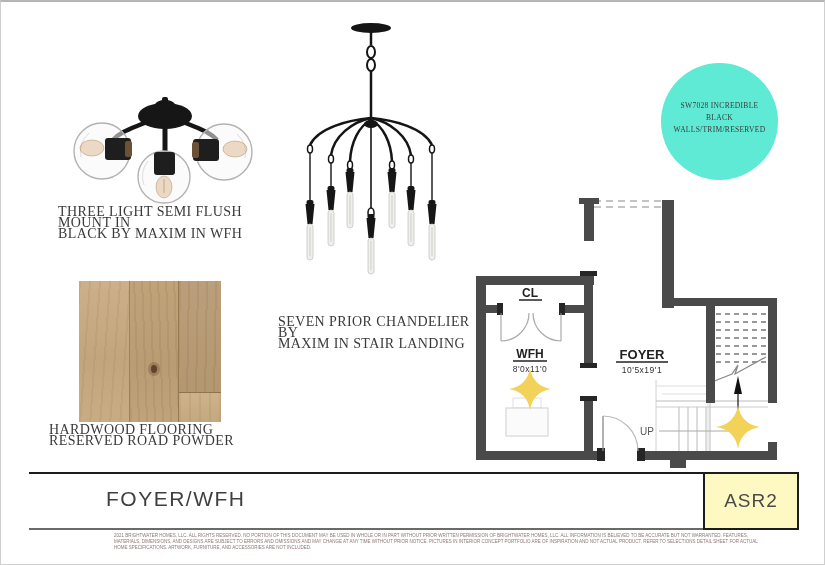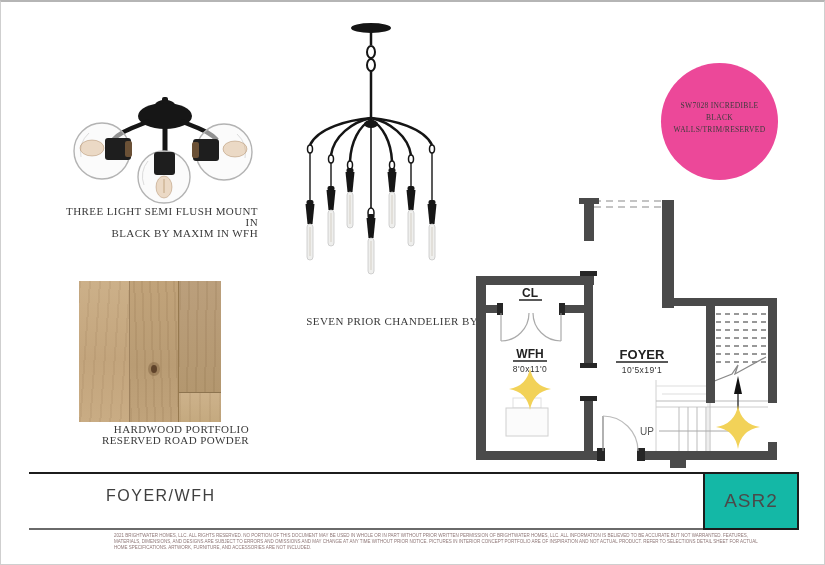--- a/index.html
+++ b/index.html
@@ -4,28 +4,28 @@
 <style>
   html,body{margin:0;padding:0;background:#ffffff;}
   .page{
     position:relative;width:825px;height:565px;background:#ffffff;overflow:hidden;
     border:1px solid #cfcfcf;border-top:2px solid #b5b5b5;box-sizing:border-box;
     font-family:"Liberation Sans",sans-serif;
   }
   .abs{position:absolute;}
   
   .caption{
-    position:absolute;width:200px;text-align:right;
-    font-family:"Liberation Serif",serif;font-size:11px;line-height:11px;
+    position:absolute;width:200px;text-align:left;
+    font-family:"Liberation Serif",serif;font-size:14px;line-height:11px;
     letter-spacing:0.4px;color:#3a3a3a;
   }
   
   .paint-circle{
     position:absolute;left:660px;top:61px;width:117px;height:117px;border-radius:50%;
-    background:#ec4899;text-align:center;box-sizing:border-box;padding-top:37px;
+    background:#5eead4;text-align:center;box-sizing:border-box;padding-top:37px;
     font-family:"Liberation Serif",serif;font-size:7.5px;line-height:12px;
     letter-spacing:0.3px;color:#3c3c3c;
   }
   
   .wood{
     position:absolute;left:78px;top:279px;width:142px;height:141px;display:flex;
   }
   .plank{position:relative;height:100%;}
   .plank1{
     width:50px;
@@ -56,24 +56,24 @@
       linear-gradient(180deg,#cdb28b,#c4a97f);
   }
   .knot{
     position:absolute;left:21px;top:84px;width:6px;height:8px;border-radius:50%;
     background:#5f432a;box-shadow:0 0 0 3px rgba(110,80,50,0.35);
   }
   
   .tb-top-line{position:absolute;left:28px;top:470px;width:770px;height:2px;background:#1c1c1c;}
   .tb-bottom-line{position:absolute;left:28px;top:526px;width:770px;height:2px;background:#6a6a6a;}
   .tb-title{
-    position:absolute;left:105px;top:485px;font-size:16px;letter-spacing:1.5px;color:#3f3f3f;
+    position:absolute;left:105px;top:485px;font-size:21px;letter-spacing:1.5px;color:#3f3f3f;
   }
   .tb-sheet-box{
-    position:absolute;left:702px;top:470px;width:96px;height:58px;background:#14b8a6;
+    position:absolute;left:702px;top:470px;width:96px;height:58px;background:#fef9c3;
     border:2px solid #1c1c1c;box-sizing:border-box;display:flex;align-items:center;justify-content:center;
   }
   .tb-sheet-code{font-size:19px;letter-spacing:1px;color:#4a4a4a;}
   .disclaimer{
     position:absolute;left:113px;top:531px;transform:scale(0.5);transform-origin:top left;
     color:#8e7676;font-size:9px;line-height:11.5px;white-space:nowrap;width:1260px;
   }
   svg text{font-family:"Liberation Sans",sans-serif;}
 </style>
 </head>
@@ -178,40 +178,41 @@
         <line x1="54" y1="181" x2="54" y2="210"></line>
           <line x1="75" y1="227" x2="75" y2="256"></line>
         <line x1="96" y1="181" x2="96" y2="210"></line>
           <line x1="115" y1="199" x2="115" y2="228"></line>
         <line x1="136" y1="213" x2="136" y2="242"></line>
       </g>
     </svg>
   </div>
   <div class="caption" style="left:277px;top:314px;">
     <div>SEVEN PRIOR CHANDELIER BY</div>
+    <div>MAXIM IN STAIR LANDING</div>
   </div>
 
   <div class="paint-circle">
     <div>SW7028 INCREDIBLE</div>
     <div>BLACK</div>
     <div>WALLS/TRIM/RESERVED</div>
   </div>
 
   <div class="wood">
     <div class="plank plank1"></div>
     <div class="plank plank2">
         <div class="knot"></div>
       </div>
     <div class="plank plank3">
       <div class="plank3-top"></div>
       <div class="plank3-bottom"></div>
     </div>
   </div>
   <div class="caption" style="left:48px;top:422px;">
-    <div>HARDWOOD PORTFOLIO</div>
+    <div>HARDWOOD FLOORING</div>
     <div>RESERVED ROAD POWDER</div>
   </div>
 
   <div class="abs" style="left:465px;top:188px;width:320px;height:290px;">
     <svg width="320" height="290" viewBox="0 0 320 290">
 
       <line x1="190" y1="190" x2="190" y2="261" stroke="#d0d0d0" stroke-width="1"></line>
       <path d="M 190 196 L 249 196" stroke="#dddddd" stroke-width="1" fill="none"></path>
       <path d="M 196 204 L 242 204 L 242 261" stroke="#dddddd" stroke-width="1" fill="none"></path>
       <line x1="190" y1="211" x2="311" y2="211" stroke="#bbbbbb" stroke-width="1"></line>

